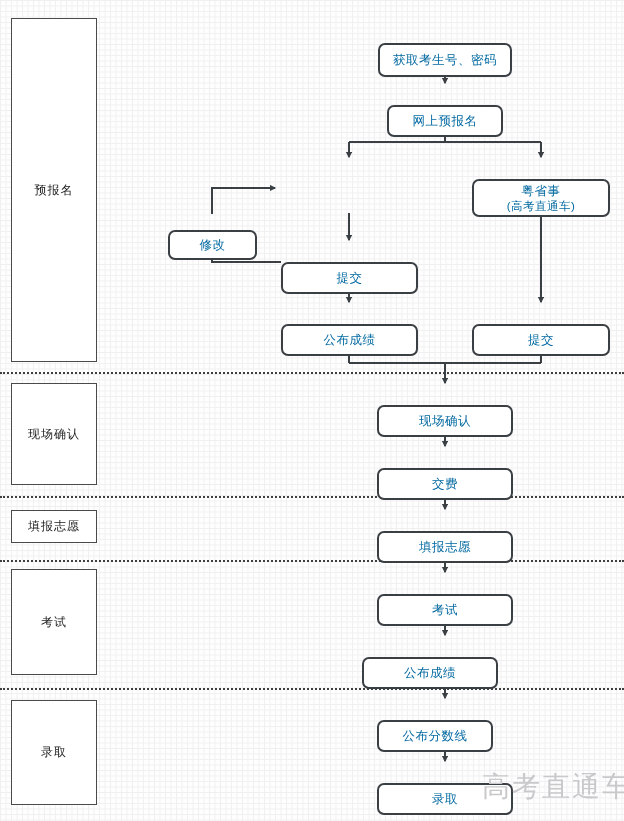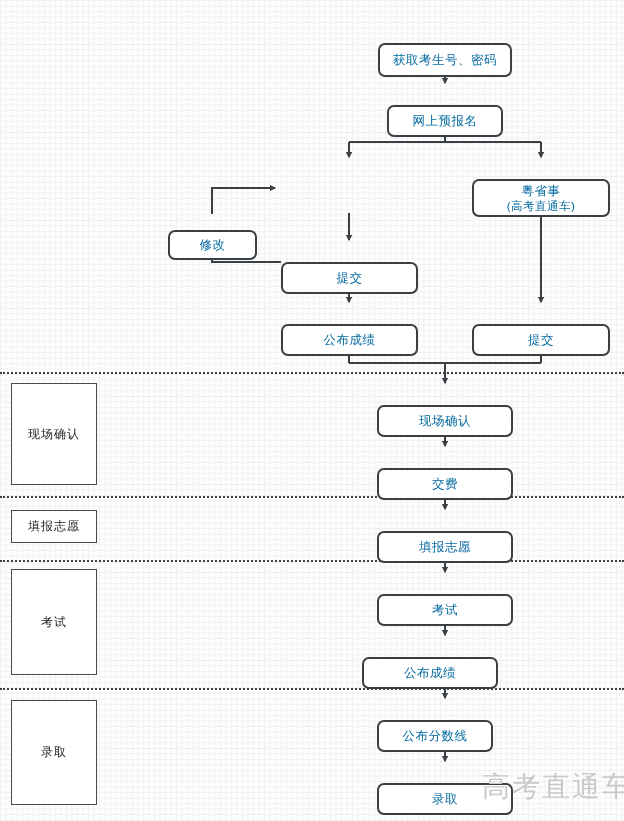--- a/index.html
+++ b/index.html
@@ -68,20 +68,23 @@
 </head>
 <body>
 
 <div id="canvas">
 
   <div class="sep" style="top:372px"></div>
   <div class="sep" style="top:496px"></div>
   <div class="sep" style="top:560px"></div>
   <div class="sep" style="top:688px"></div>
 
+  <div class="phase-box" style="left:11px;top:18px;width:86px;height:344px">
+    <span>预报名</span>
+  </div>
   <div class="phase-box" style="left:11px;top:383px;width:86px;height:102px">
     <span>现场确认</span>
   </div>
   <div class="phase-box" style="left:11px;top:510px;width:86px;height:33px">
     <span>填报志愿</span>
   </div>
   <div class="phase-box" style="left:11px;top:569px;width:86px;height:106px">
     <span>考试</span>
   </div>
   <div class="phase-box" style="left:11px;top:700px;width:86px;height:105px">

